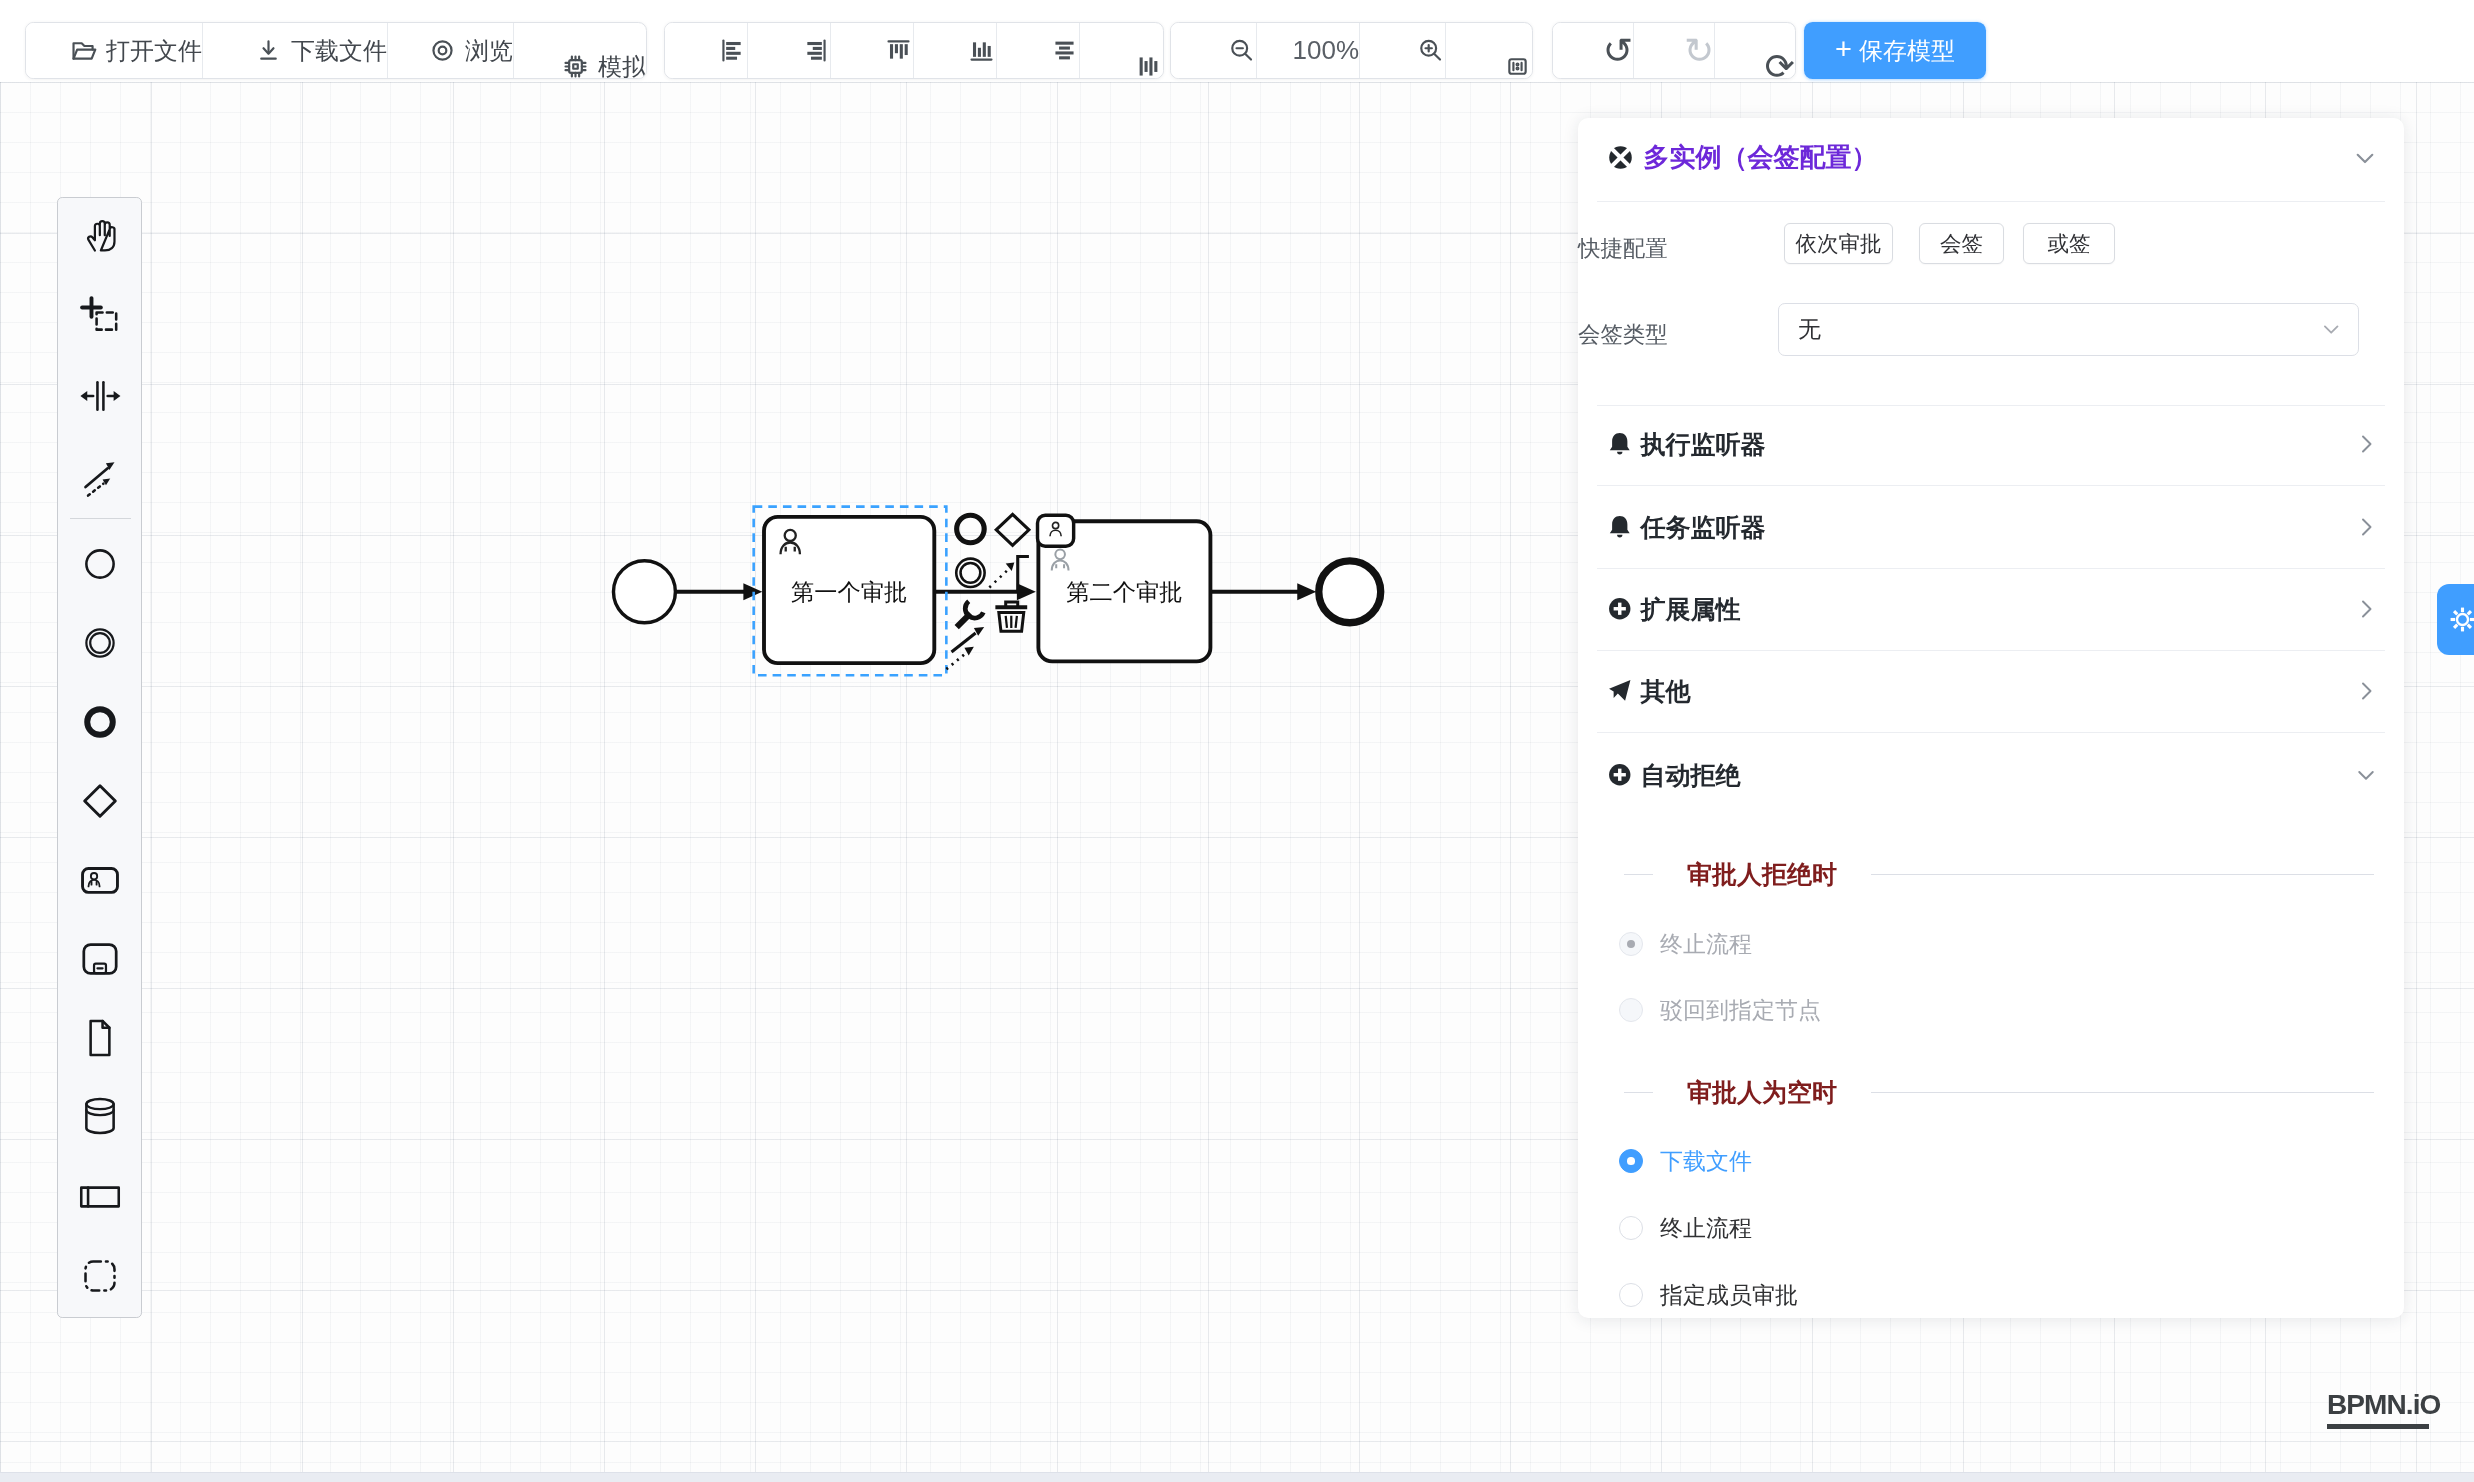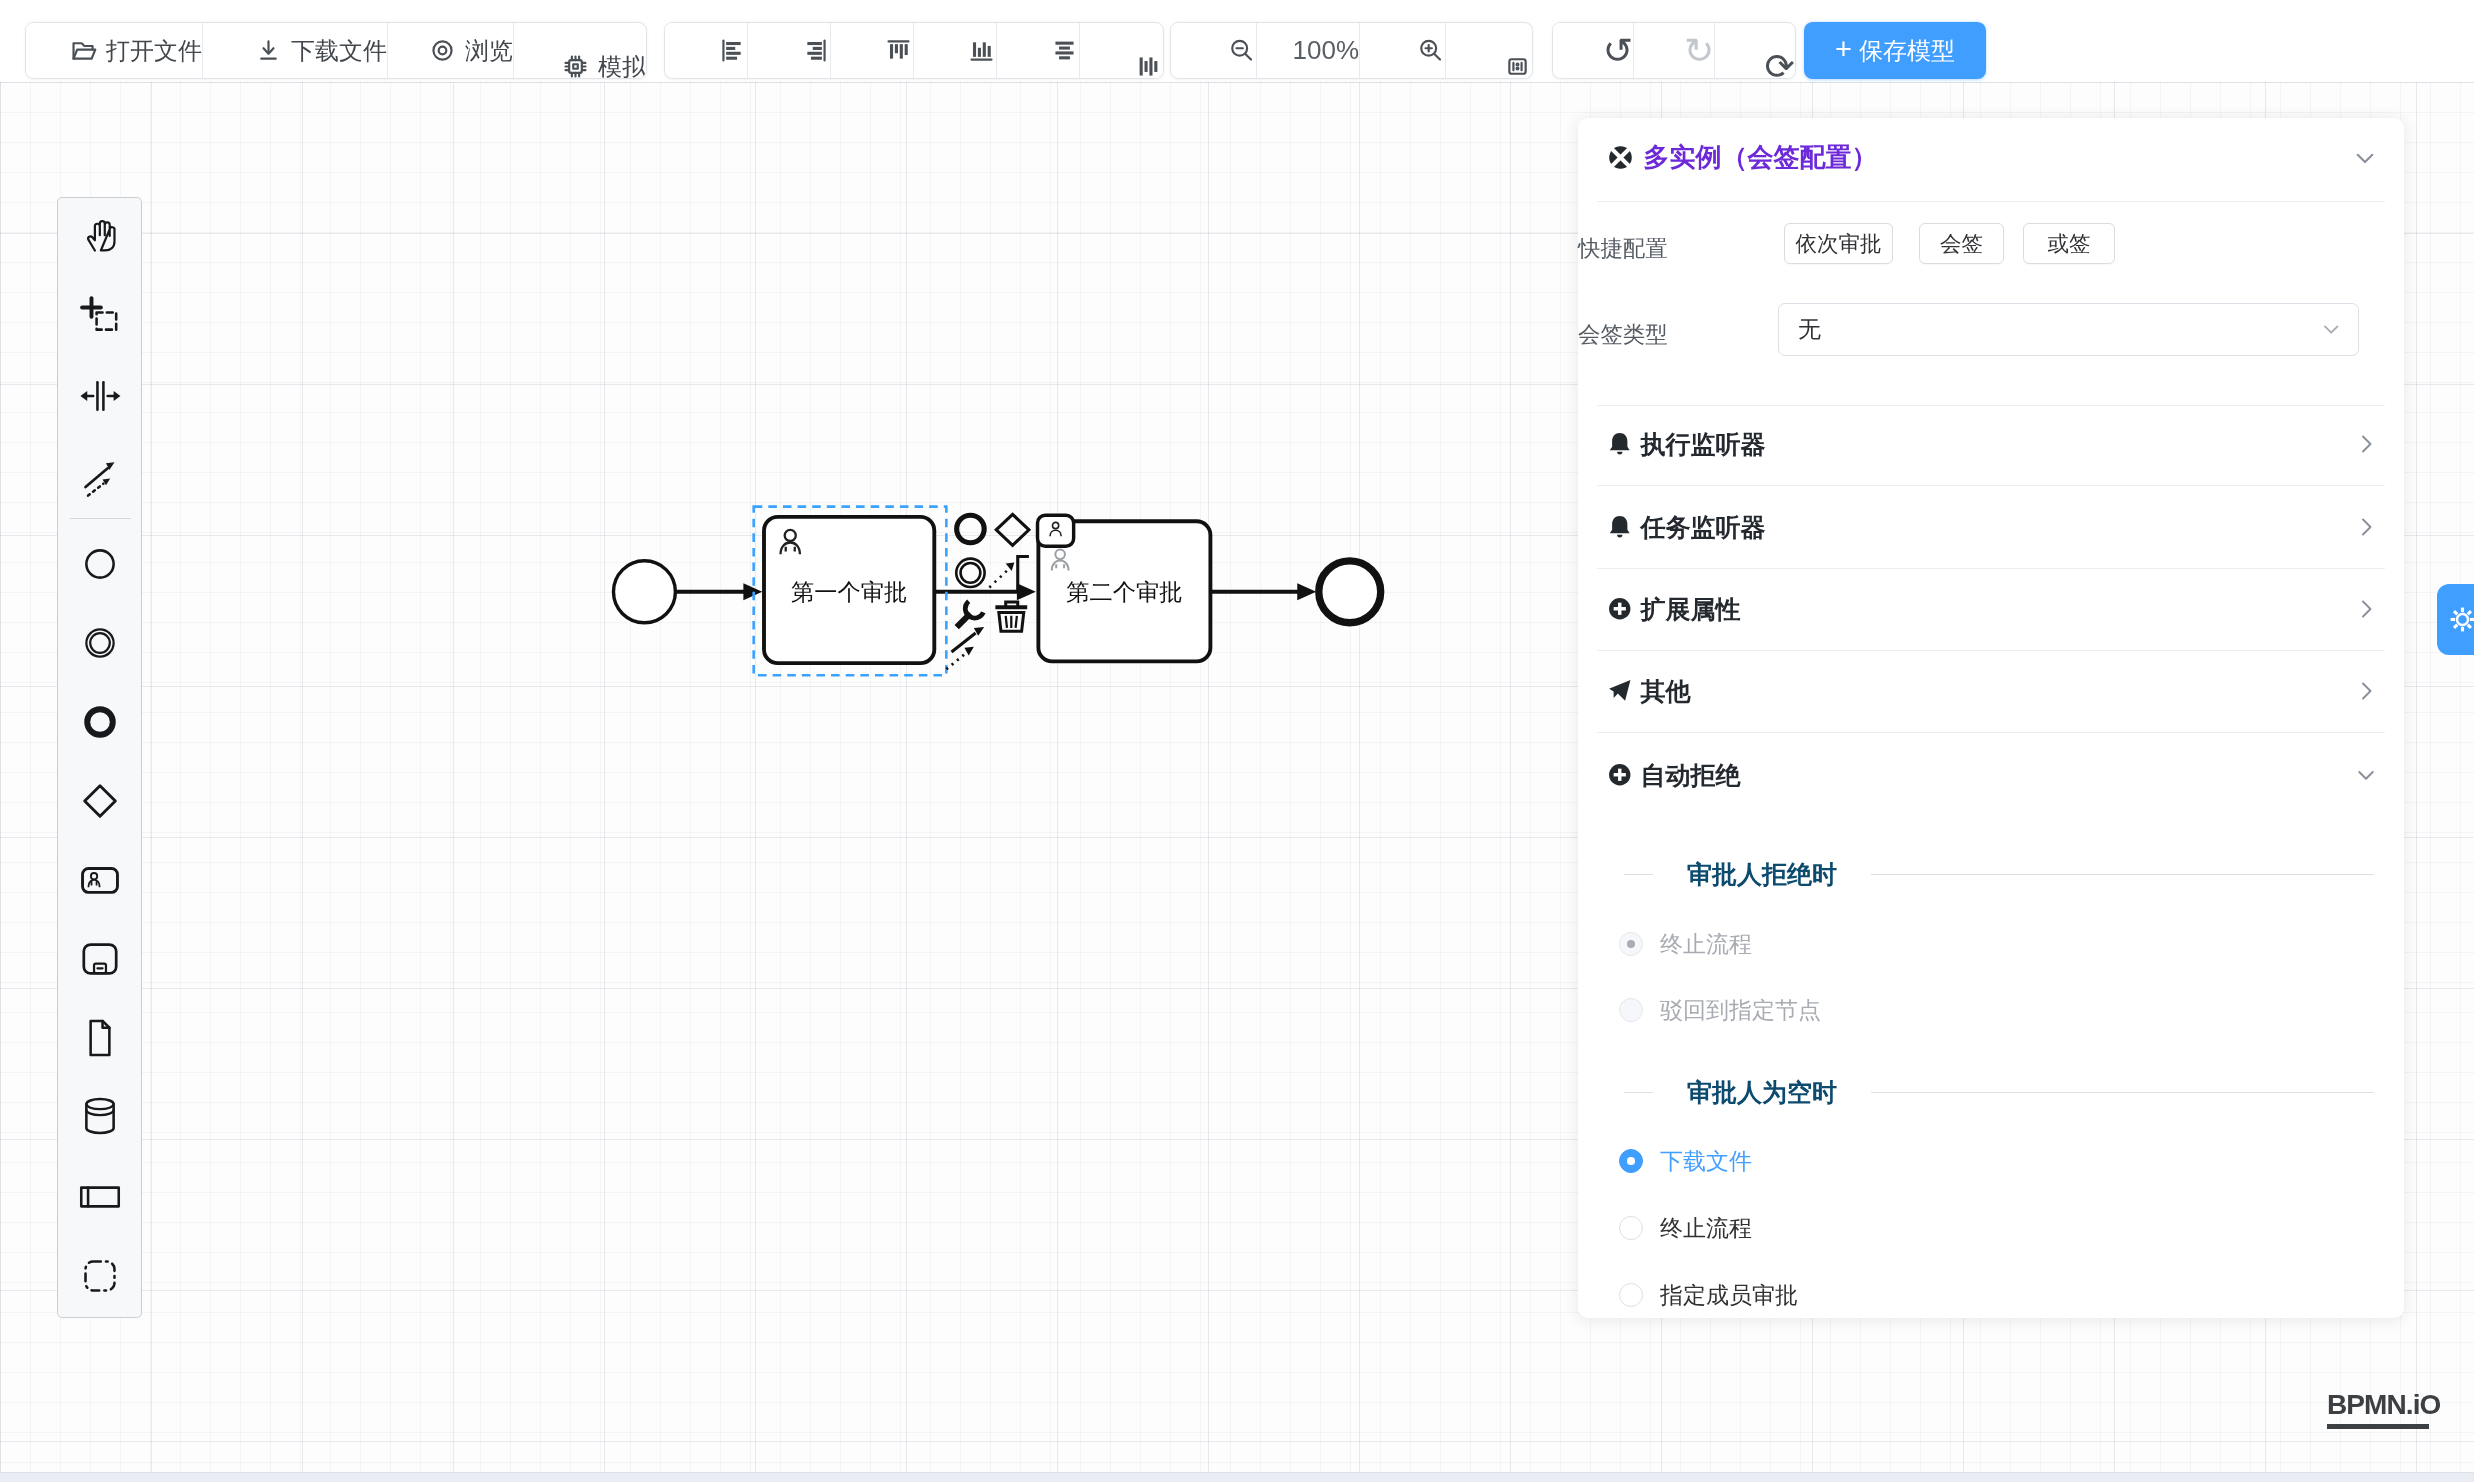--- a/index.html
+++ b/index.html
@@ -63,21 +63,21 @@
     cursor:pointer; background:#fff; }
   .select .chev { position:absolute; right:15.5px; width:22.4px; height:22.4px; stroke:#a8abb2; }
   .sec-row { position:absolute; left:0; width:100%; height:58px; padding:0 26px 0 28px;
     display:flex; align-items:center; cursor:pointer; }
   .sec-row .s-icon { width:27.5px; height:27.5px; margin-right:6.9px; flex:0 0 auto; }
   .sec-row .s-label { font-size:25px; font-weight:700; color:#24292f; }
   .sec-row .chev { margin-left:auto; width:24px; height:24px; }
   .divider-title { position:absolute; left:46px; right:30px; display:flex; align-items:center; height:34px; }
   .divider-title .line-s { width:29px; border-top:1.7px solid #dcdfe6; }
   .divider-title .line-l { flex:1; border-top:1.7px solid #dcdfe6; }
-  .divider-title .dt-text { margin:8px 34px; font-size:25px; font-weight:700; color:#0c4a6e;font-family:Liberation Serif, serif; }
+  .divider-title .dt-text { margin:8px 34px; font-size:25px; font-weight:700; color:#7f1d1d;font-family:Liberation Serif, serif; }
   .radio-row { position:absolute; left:41px; display:flex; align-items:center; gap:17px; height:34px; cursor:pointer; }
   .radio { width:24px; height:24px; border-radius:50%; border:1.7px solid #dcdfe6; background:#fff;
     display:flex; align-items:center; justify-content:center; flex:0 0 auto; }
   .radio.dis { background:#f5f7fa; border-color:#e4e7ed; }
   .radio.dis.on::after { content:""; width:8.6px; height:8.6px; border-radius:50%; background:#a8abb2; }
   .radio.blue { background:#409eff; border-color:#409eff; }
   .radio.blue::after { content:""; width:7.7px; height:7.7px; border-radius:50%; background:#fff; }
   .radio-label { font-size:23px; color:#303133; }
   .radio-label.dis { color:#a8abb2; }
   .radio-label.blue { color:#409eff; }

